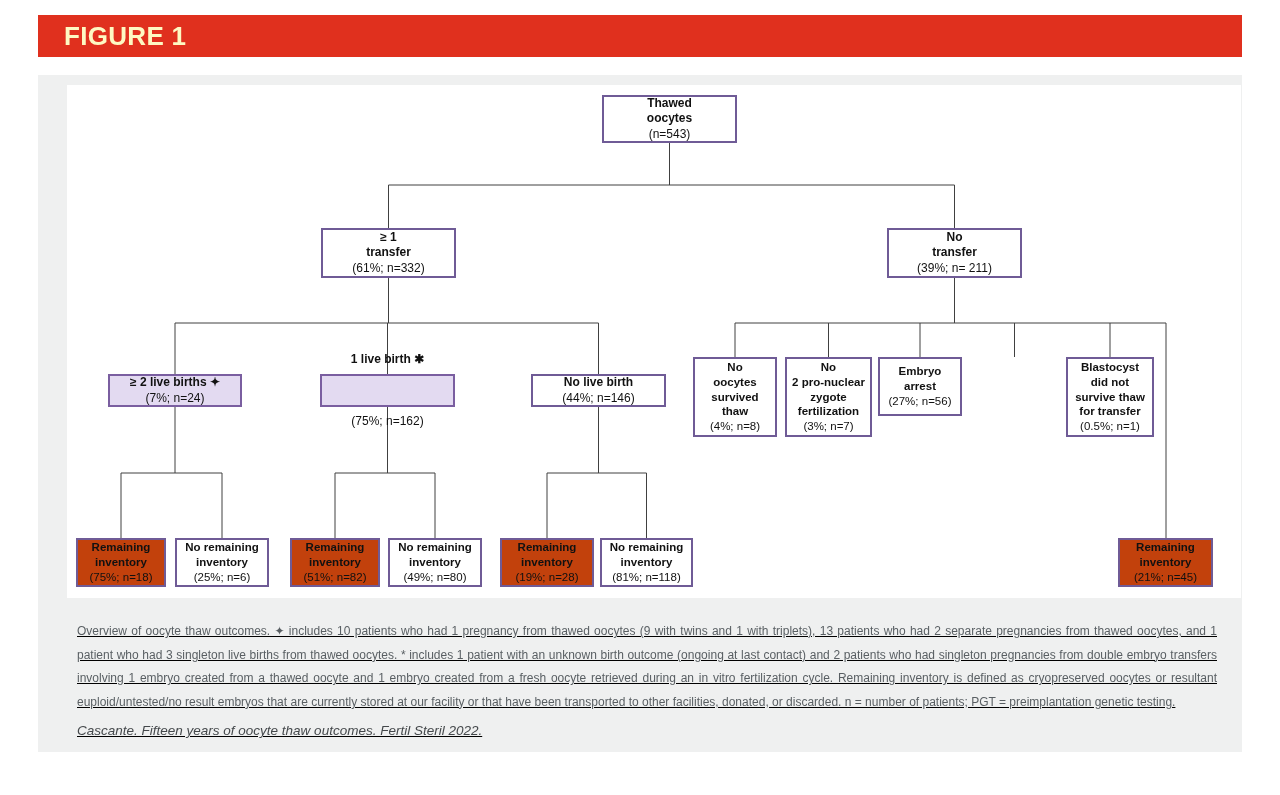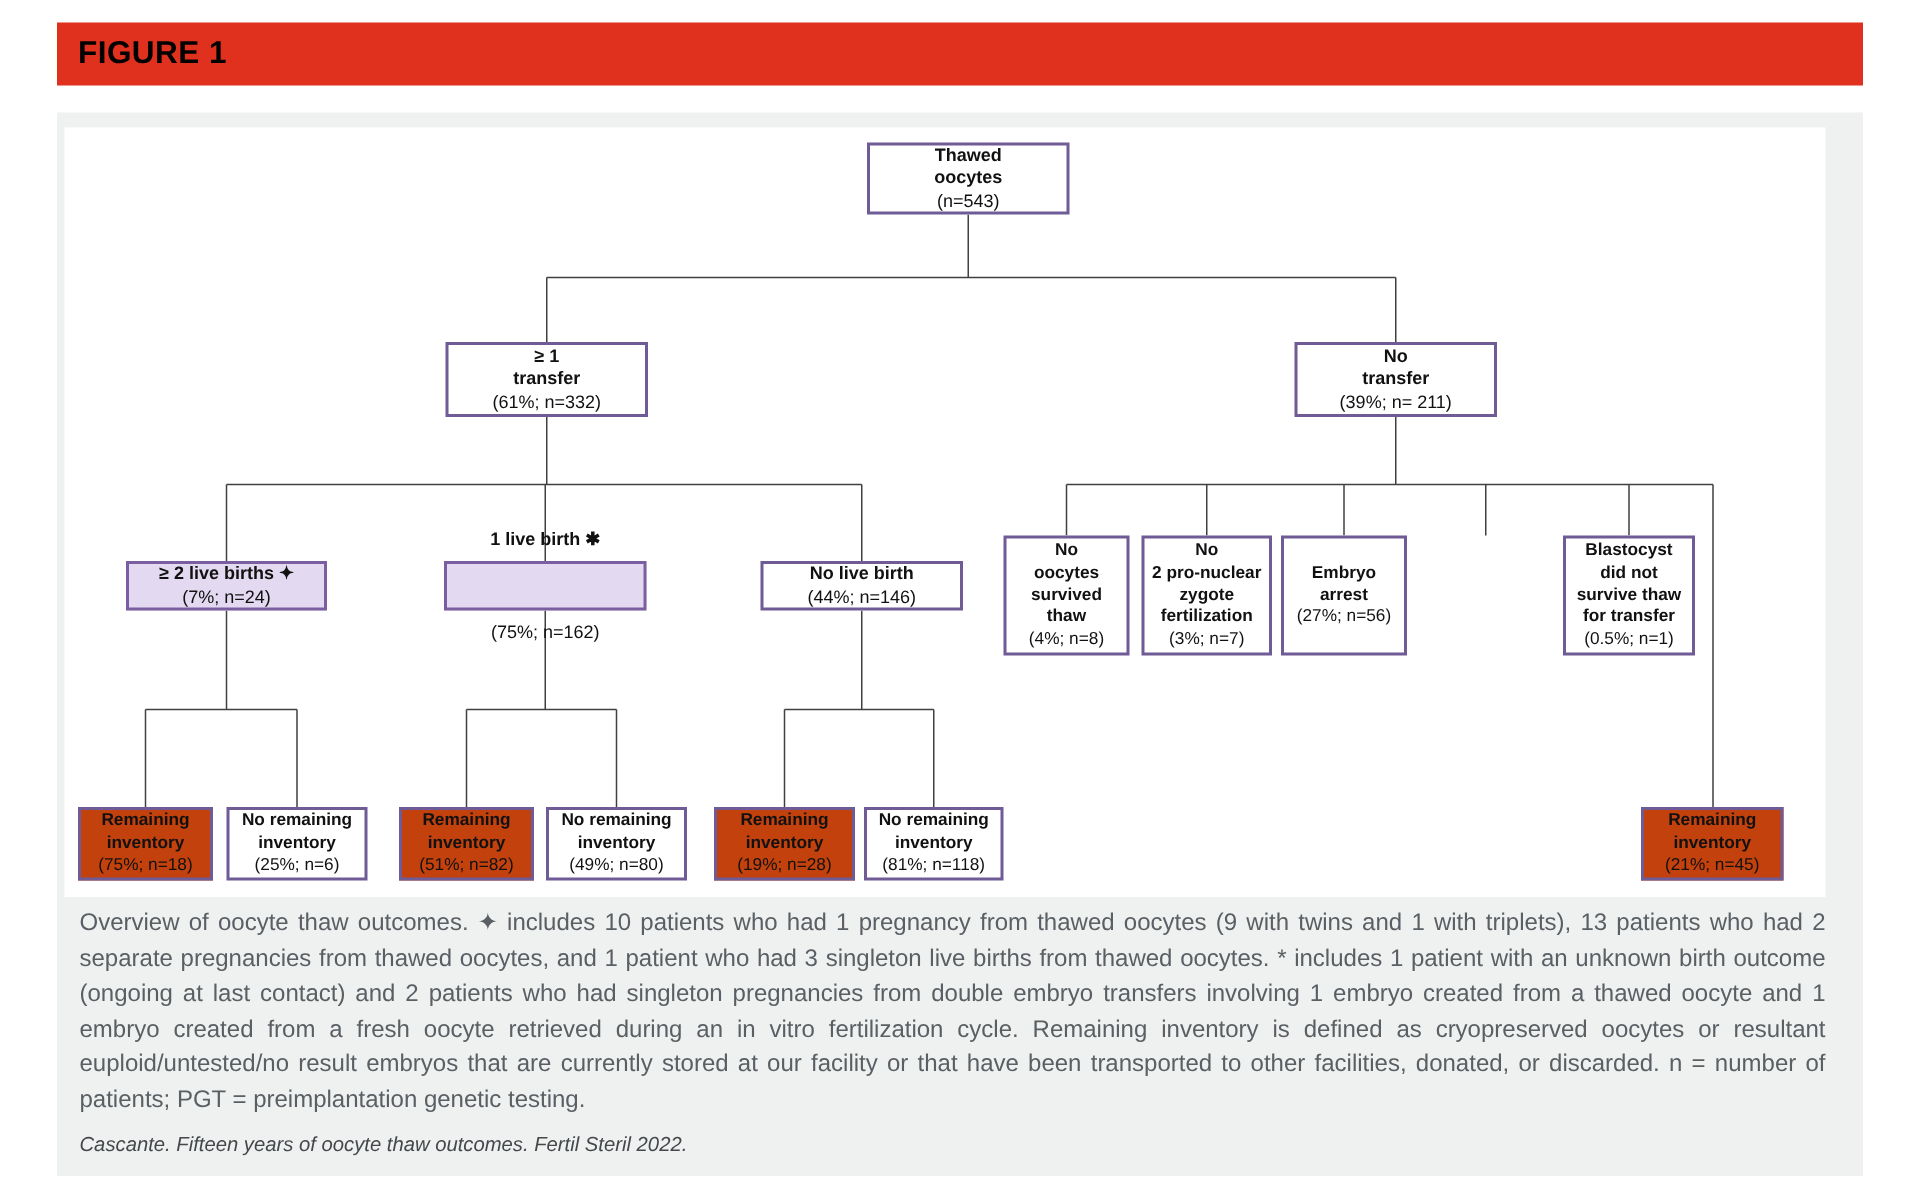--- a/index.html
+++ b/index.html
@@ -2,30 +2,31 @@
 <html><head>
 <meta charset="utf-8">
 <style>
   * { box-sizing: border-box; }
   html,body { margin:0; padding:0; background:#ffffff; width:1280px; font-family:"Liberation Sans", sans-serif; }
 
   .banner {
     margin:15px 38px 0 38px;
     height:42px;
     background:#E0301E;
-    color:#000000;
+    color:#fef9c3;
     display:flex; align-items:center;
-    padding-left:14px;
-    font-size:21px; font-weight:bold; letter-spacing:0.3px;
+    padding-left:26px;
+    font-size:26px; font-weight:bold; letter-spacing:0.3px;
   }
 
   .figure-wrap {
     margin:18px 38px 0 38px;
     background:#EFF0F0;
-    padding:10px 15px 14px 5px;
+    padding:10px 15px 14px 29px;
+    text-decoration:underline;
   }
 
   .canvas {
     position:relative;
     width:1174px; height:513px;
     background:#ffffff;
   }
   .canvas svg { position:absolute; left:0; top:0; }
 
   .node {
@@ -37,24 +38,24 @@
     font-size:12px; line-height:1.3; font-weight:bold; color:#111111;
     padding:1px 2px;
   }
   .node .lbl { white-space:pre-line; }
   .node .stat { font-weight:normal; white-space:pre-line; }
   .node.lav  { background:#E3DAF1; border-color:#7A5EA0; }
   .node.gray { background:#c2410c; }
   .node.sm   { font-size:11.5px; line-height:1.28; }
 
   .caption {
-    margin-top:6px;
+    margin-top:22px;
     padding:0 10px;
     color:#595F63;
-    font-size:16px; line-height:23.6px;
+    font-size:12px; line-height:23.6px;
     text-align:justify;
   }
   .citation {
     margin-top:9px;
     padding:0 10px;
     color:#44484B;
     font-style:italic;
     font-size:13.5px;
   }
 </style>
@@ -122,21 +123,21 @@
     </div>
 
     <div class="node sm" style="left:718px; top:272px; width:87px; height:80px;">
       <div class="lbl">No
 2 pro-nuclear
 zygote
 fertilization</div>
       <div class="stat">(3%; n=7)</div>
     </div>
 
-    <div class="node sm" style="left:811px; top:272px; width:84px; height:80px;">
+    <div class="node sm" style="left:811px; top:272px; width:84px; height:59px;">
       <div class="lbl">Embryo
 arrest</div>
       <div class="stat">(27%; n=56)</div>
     </div>
 
 
     <div class="node sm" style="left:999px; top:272px; width:88px; height:80px;">
       <div class="lbl">Blastocyst
 did not
 survive thaw

